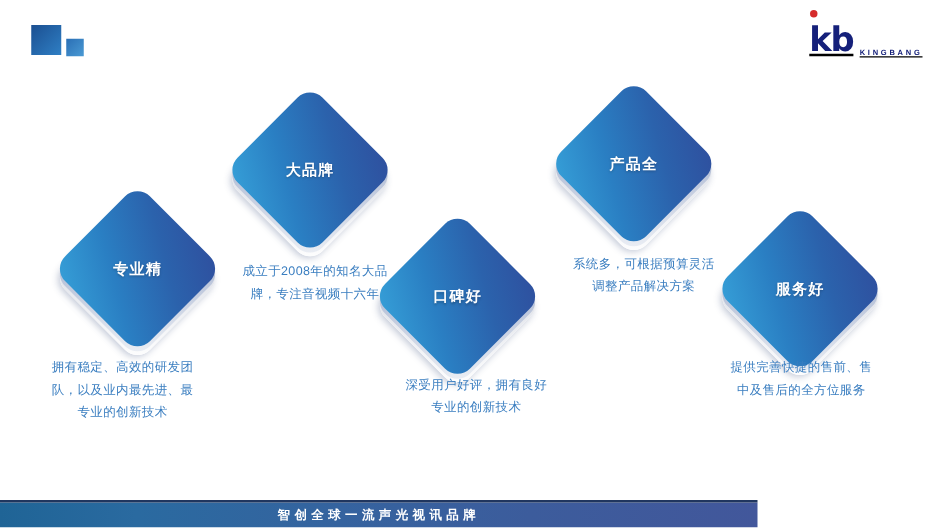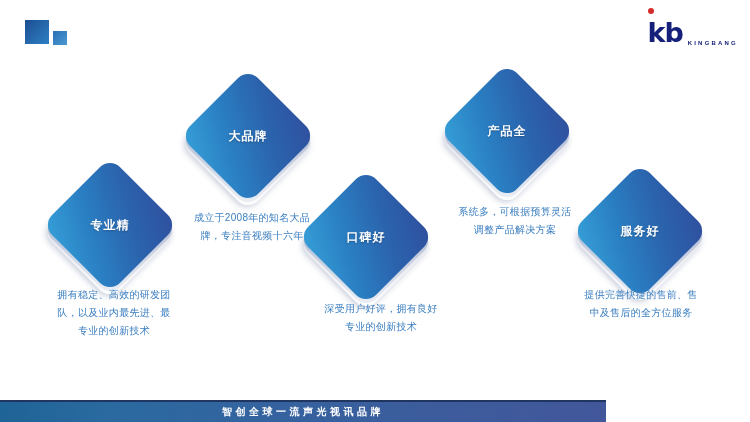--- a/index.html
+++ b/index.html
@@ -22,21 +22,21 @@
     position:absolute; left:53px; top:31px; width:14px; height:14px;
     background:linear-gradient(135deg,#2a6fb5 0%,#4a9ad4 100%);
   }
   #title {
     position:absolute; left:76px; top:16px;
     font-size:23px; font-weight:bold; letter-spacing:2px;
     color:#1d4f9c;
   }
 
   
-  #logo { position:absolute; right:12px; top:12px; height:34px; display:flex; align-items:flex-end; }
+  #logo { position:absolute; right:12px; top:12px; height:34px; display:flex; align-items:flex-end;text-decoration:underline; }
   #logo-mark {
     position:relative; font-size:27px; font-weight:bold; color:#15207a;
     line-height:1; letter-spacing:-1px; font-family:"DejaVu Sans",sans-serif;
   }
   #logo-dot {
     position:absolute; left:1px; top:-4px; width:6px; height:6px;
     border-radius:50%; background:#d52b2b;
   }
   #logo-cn-wrap { margin-left:5px; display:flex; flex-direction:column; align-items:center; }
   #logo-cn { font-size:24px; font-weight:bold; color:#15207a; line-height:1; letter-spacing:1px; }
@@ -94,27 +94,27 @@
 </div>
 
 <div id="logo">
   <div id="logo-mark">kb</div>
   <div id="logo-dot"></div>
   <div id="logo-cn-wrap">
     <div id="logo-en">KINGBANG</div>
   </div>
 </div>
 
-<div class="diamond-wrap" style="left:62px; top:177px;">
+<div class="diamond-wrap" style="left:62px; top:167px;">
   <div class="diamond-shadow"></div>
   <div class="diamond-shadow2"></div>
   <div class="diamond"></div>
   <div class="diamond-label">专业精</div>
 </div>
-<div class="desc" style="left:24px; top:286px; width:180px; white-space:pre-line;">拥有稳定、高效的研发团
+<div class="desc" style="left:8px; top:286px; width:180px; white-space:pre-line;">拥有稳定、高效的研发团
 队，以及业内最先进、最
 专业的创新技术</div>
 
 <div class="diamond-wrap" style="left:200px; top:88px;">
   <div class="diamond-shadow"></div>
   <div class="diamond-shadow2"></div>
   <div class="diamond"></div>
   <div class="diamond-label">大品牌</div>
 </div>
 <div class="desc" style="left:178px; top:209px; width:148px; white-space:pre-line;">成立于2008年的知名大品

